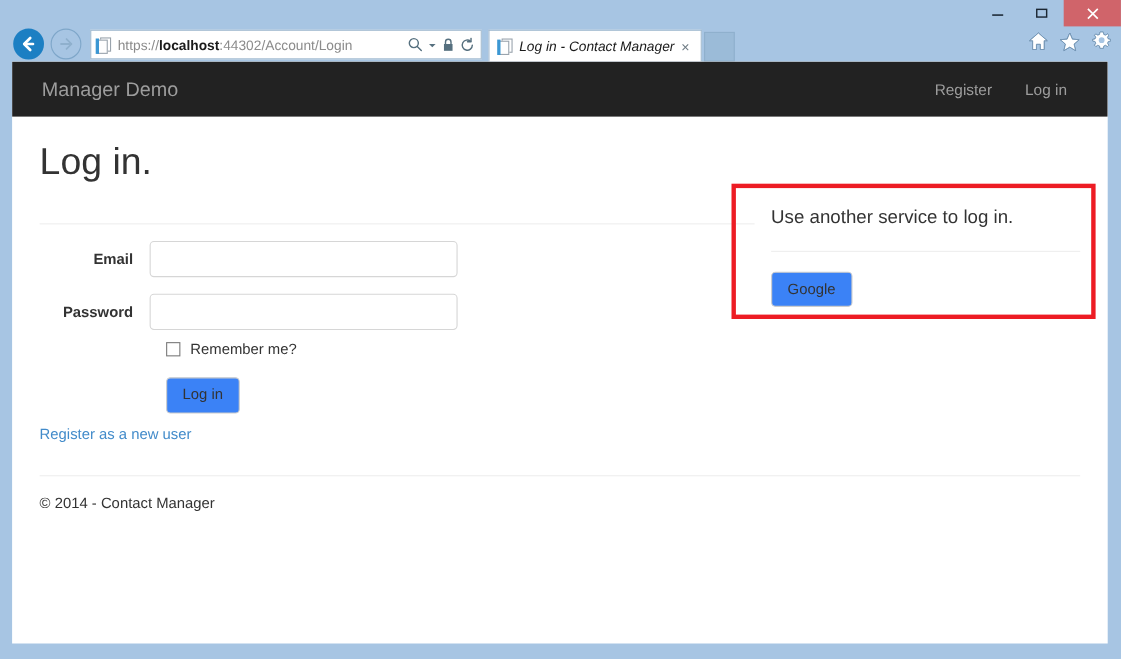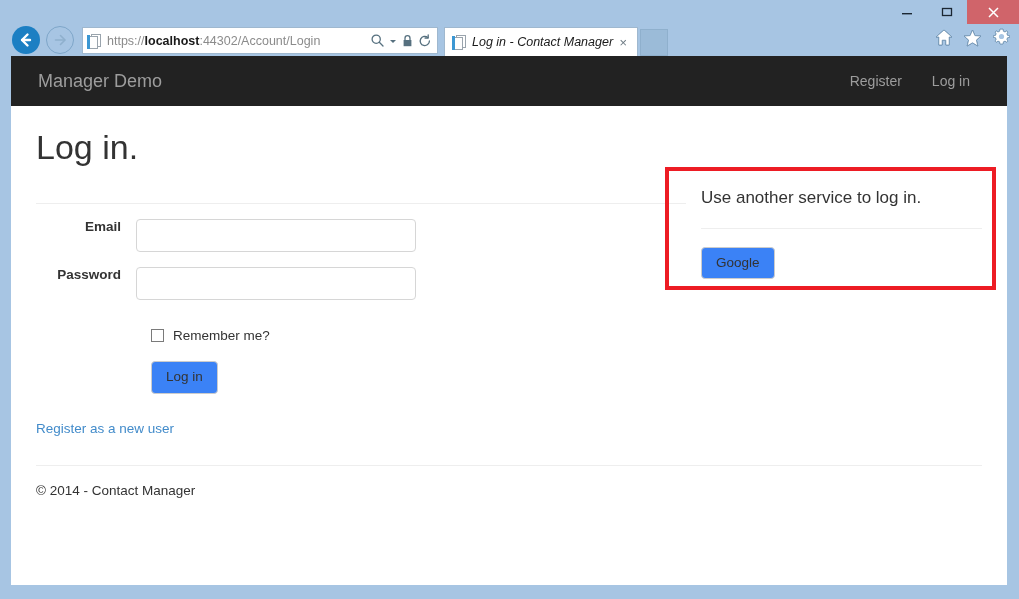--- a/index.html
+++ b/index.html
@@ -208,20 +208,21 @@
     line-height: 1.2;
   }
   hr.rule {
     border: none;
     border-top: 1px solid #eeeeee;
     margin: 19px 0 0 0;
   }
 
   .formrow {
     display: flex;
+    align-items: center;
     margin-top: 15px;
   }
   .flabel {
     width: 100px;
     flex: 0 0 auto;
     text-align: right;
     font-size: 13.5px;
     font-weight: bold;
     color: #333333;
     padding-right: 15px;
@@ -233,21 +234,21 @@
     border-radius: 4px;
     background: #ffffff;
     font-size: 13.5px;
     color: #555555;
     padding: 0 10px;
     font-family: "Liberation Sans", sans-serif;
   }
 
   .checkrow {
     display: flex; align-items: center;
-    margin-top: 28px;
+    margin-top: 10px;
     padding-left: 115px;
   }
   .ckbox {
     width: 13px; height: 13px;
     border: 1px solid #7a7a7a;
     background: #ffffff;
     flex: 0 0 auto;
   }
   .cklabel {
     font-size: 13.5px;
@@ -264,21 +265,21 @@
     border: 1px solid #cccccc;
     border-radius: 4px;
     background: #3b82f6;
     color: #333333;
     font-size: 13.5px;
     padding: 7px 14px;
     line-height: 1.2;
     font-family: "Liberation Sans", sans-serif;
   }
 
-  .linkrow { margin-top: 25px; }
+  .linkrow { margin-top: 10px; }
   a.link {
     color: #428bca;
     font-size: 13.5px;
     text-decoration: none;
   }
 
   .footer {
     margin-top: 28px;
   }
   .footer p {

